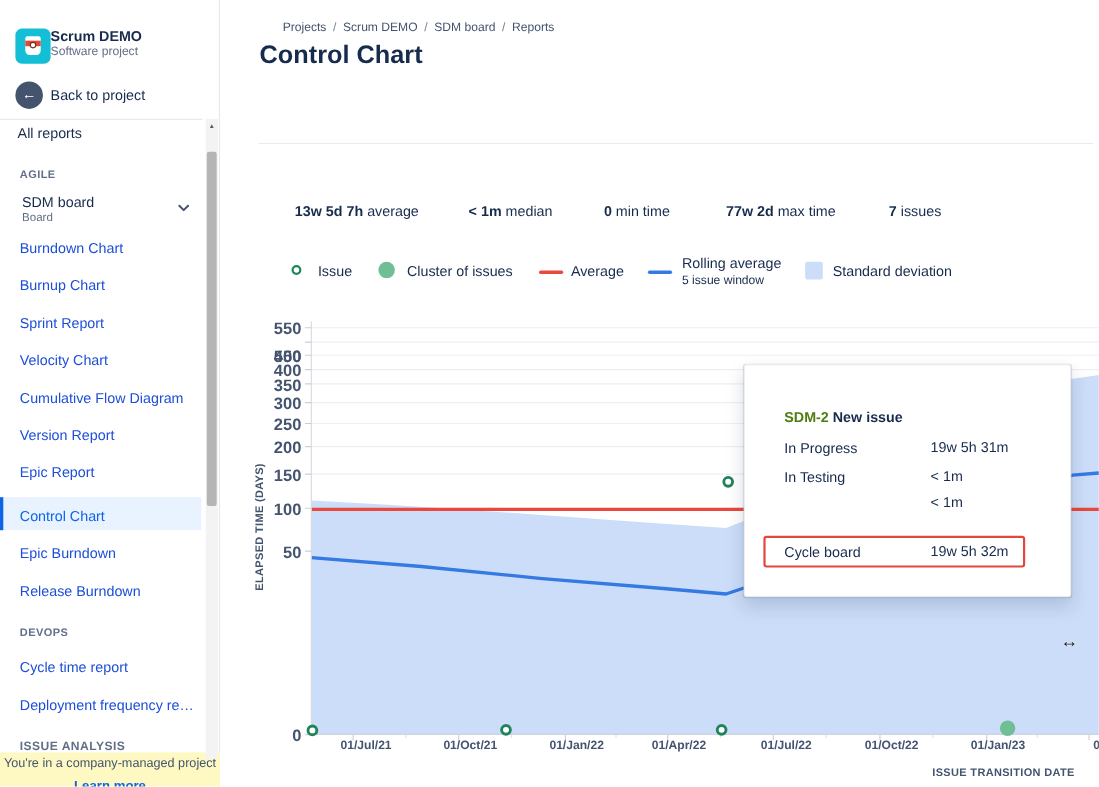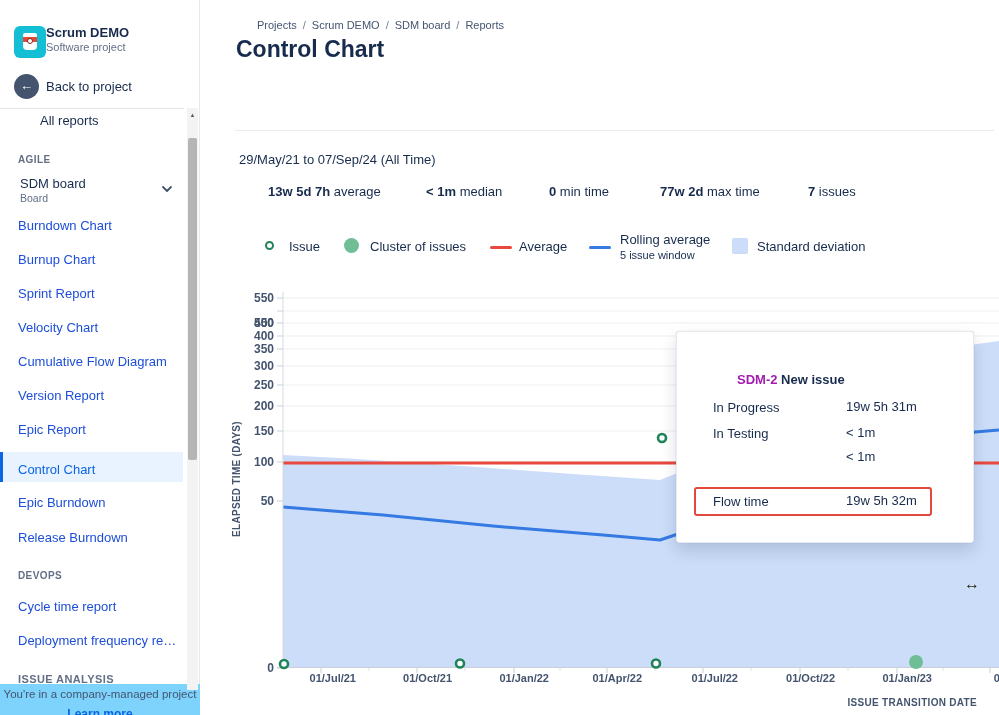--- a/index.html
+++ b/index.html
@@ -17,35 +17,35 @@
   .cup-band { position:absolute; left:0; top:4px; width:14px; height:5px; background:#E34935; }
   .cup-dot { position:absolute; left:4px; top:5px; width:6px; height:6px;
     border-radius:50%; background:#fff; border:1px solid #7a2a1f; }
   .proj-name { position:absolute; left:46px; top:25px; font-size:13px; font-weight:bold; }
   .proj-type { position:absolute; left:46px; top:41px; font-size:11px; color:#626F86; }
   .back-circle { position:absolute; left:14px; top:74px; width:25px; height:25px;
     border-radius:50%; background:#44546F; color:#fff; font-size:13px; font-weight:bold;
     text-align:center; line-height:24px; cursor:pointer; }
   .back-label { position:absolute; left:46px; top:79px; font-size:13px; cursor:pointer; }
   .side-divider { position:absolute; left:0; top:108px; width:184px; height:1px; background:#E4E6EA; }
-  .all-reports { position:absolute; left:16px; top:113px; font-size:13px; cursor:pointer;margin-left:24px; }
+  .all-reports { position:absolute; left:16px; top:113px; font-size:13px; cursor:pointer; }
   .nav-header { position:absolute; left:18px; font-size:10px; font-weight:bold;
     color:#626F86; letter-spacing:.4px; }
   .nav-item { position:absolute; left:18px; font-size:13px; color:#1d4ed8;
     cursor:pointer; white-space:nowrap; }
   .board-name { position:absolute; left:20px; top:176px; font-size:13px; cursor:pointer; }
   .board-sub { position:absolute; left:20px; top:192px; font-size:10.5px; color:#626F86; }
   .chevron { position:absolute; left:160px; top:182px; width:14px; height:14px; cursor:pointer; }
   .nav-sel-bg { position:absolute; left:0; top:452px; width:183px; height:30px;
     background:#E9F2FF; border-left:3px solid #0C66E4; }
   .nav-sel { color:#0C66E4; }
   .cut-section { position:absolute; left:18px; top:673px; font-size:11px;
     font-weight:bold; color:#626F86; letter-spacing:.4px; }
   #side-footer { position:absolute; left:0; top:684px; width:200px; height:31px;
-    background:#7dd3fc; z-index:5; }
+    background:#fef9c3; z-index:5; }
   .footer-note { position:absolute; left:0; top:4px; width:200px; text-align:center;
     font-size:11.5px; color:#44546F; }
   .footer-link { position:absolute; left:0; top:23px; width:200px; text-align:center;
     font-size:12px; color:#0C66E4; font-weight:bold; cursor:pointer; }
   
   .sb-track { position:absolute; left:187px; top:108px; width:11px; height:582px;
     background:#F3F3F3; z-index:6; }
   .sb-up { position:absolute; left:0; top:1px; width:11px; height:13px; text-align:center;
     font-size:6px; color:#5c5c5c; line-height:13px; cursor:pointer; }
   .sb-thumb { position:absolute; left:1px; top:30px; width:9px; height:322px;
@@ -72,35 +72,35 @@
   .lg-blue { position:absolute; left:589px; top:246px; width:22px; height:3px;
     background:#3579E3; border-radius:2px; }
   .lg-band { position:absolute; left:732px; top:238px; width:16px; height:16px;
     background:#CBDDF8; border-radius:2px; }
   .lg-label { position:absolute; font-size:13px; color:#172B4D; }
   .lg-sub { position:absolute; font-size:11px; color:#172B4D; }
 
   
   #plot-svg { position:absolute; left:277px; top:288px; }
   .ytick { position:absolute; left:230px; width:44px; text-align:right;
-    font-size:12px; font-weight:bold; color:#44546F; }
+    font-size:15px; font-weight:bold; color:#44546F; }
   .xtick { position:absolute; top:672px; width:70px; text-align:right;
     font-size:11px; font-weight:bold; color:#44546F; }
   .ylabel { position:absolute; left:158px; top:472px; width:160px; height:14px;
     transform:rotate(-90deg); text-align:center; font-size:10px; font-weight:bold;
     color:#44546F; letter-spacing:.3px; }
   .xlabel { position:absolute; left:847px; top:697px; width:130px; text-align:right;
     font-size:10px; font-weight:bold; color:#44546F; letter-spacing:.3px; }
 
   
   #tooltip { position:absolute; left:676px; top:331px; width:298px; height:212px;
     background:#fff; border:1px solid #E8EAED; border-radius:3px; z-index:4;
     box-shadow:0 8px 16px rgba(9,30,66,.15), 0 0 1px rgba(9,30,66,.2); }
   .tip-title { position:absolute; left:36px; top:40px; font-size:13px; font-weight:600; }
-  .tip-key { color:#a21caf; cursor:pointer;margin-left:24px; }
+  .tip-key { color:#4d7c0f; cursor:pointer; }
   .tip-label { position:absolute; left:36px; width:118px; font-size:13px; line-height:17px; }
   .tip-value { position:absolute; left:169px; font-size:13px; }
   .tip-hl { position:absolute; left:17px; top:155px; width:238px; height:29px;
     border:2px solid #E2483D; border-radius:3px; }
   .resize-cursor { position:absolute; left:964px; top:575px; font-size:16px;
     font-weight:bold; color:#1b1b1b; z-index:5; text-shadow:0 0 2px #fff; }
 </style>
 </head>
 <body>
 
@@ -156,21 +156,20 @@
       <div class="sb-thumb"></div>
     </div>
   </nav>
 
   <div class="breadcrumb">
     <a>Projects</a><span class="crumb-sep">/</span><a>Scrum DEMO</a><span class="crumb-sep">/</span><a>SDM board</a><span class="crumb-sep">/</span><a>Reports</a>
   </div>
   <h1 class="page-title">Control Chart</h1>
   <div class="hdr-divider"></div>
 
-  <div class="date-range">29/May/21 to 07/Sep/24 (All Time)</div>
 
   <div class="stat" style="left:268px"><b>13w 5d 7h</b>&nbsp;<span>average</span></div>
   <div class="stat" style="left:426px"><b>&lt; 1m</b>&nbsp;<span>median</span></div>
   <div class="stat" style="left:549px"><b>0</b>&nbsp;<span>min time</span></div>
   <div class="stat" style="left:660px"><b>77w 2d</b>&nbsp;<span>max time</span></div>
   <div class="stat" style="left:808px"><b>7</b>&nbsp;<span>issues</span></div>
 
   <div class="lg-ring"></div>
   <div class="lg-label" style="left:289px; top:239px">Issue</div>
   <div class="lg-cluster"></div>
@@ -281,19 +280,19 @@
     <div class="tip-title">
       <span class="tip-key">SDM-2</span>
       <span>New issue</span>
     </div>
     <div class="tip-label" style="top:67px">In Progress</div>
     <div class="tip-value" style="top:67px">19w 5h 31m</div>
     <div class="tip-label" style="top:93px">In Testing</div>
     <div class="tip-value" style="top:93px">&lt; 1m</div>
     <div class="tip-value" style="top:117px">&lt; 1m</div>
     <div class="tip-hl"></div>
-    <div class="tip-label" style="top:161px">Flow time</div>
+    <div class="tip-label" style="top:161px">Cycle board</div>
     <div class="tip-value" style="top:161px">19w 5h 32m</div>
   </div>
 
   <div class="resize-cursor">↔</div>
 
 </div>
 
 </body></html>

